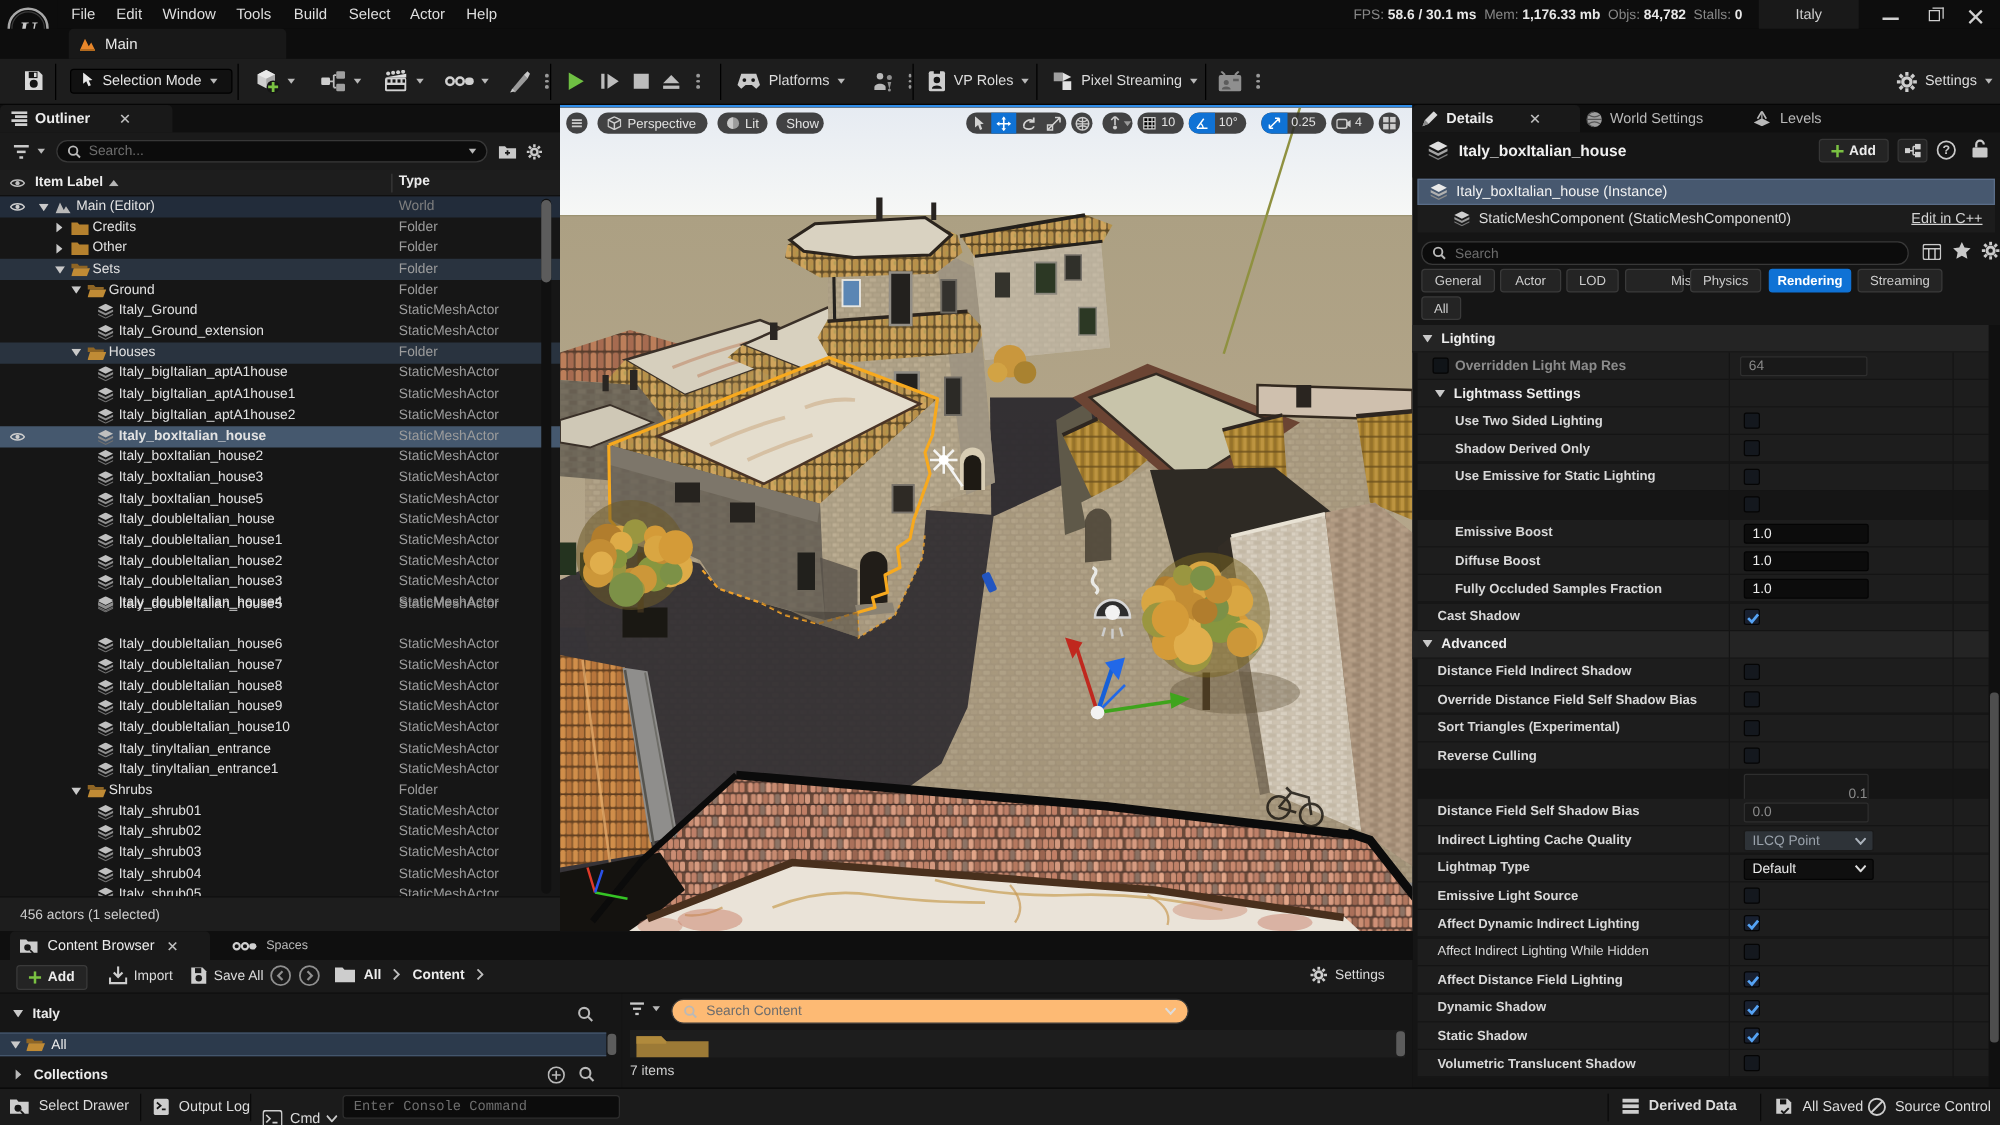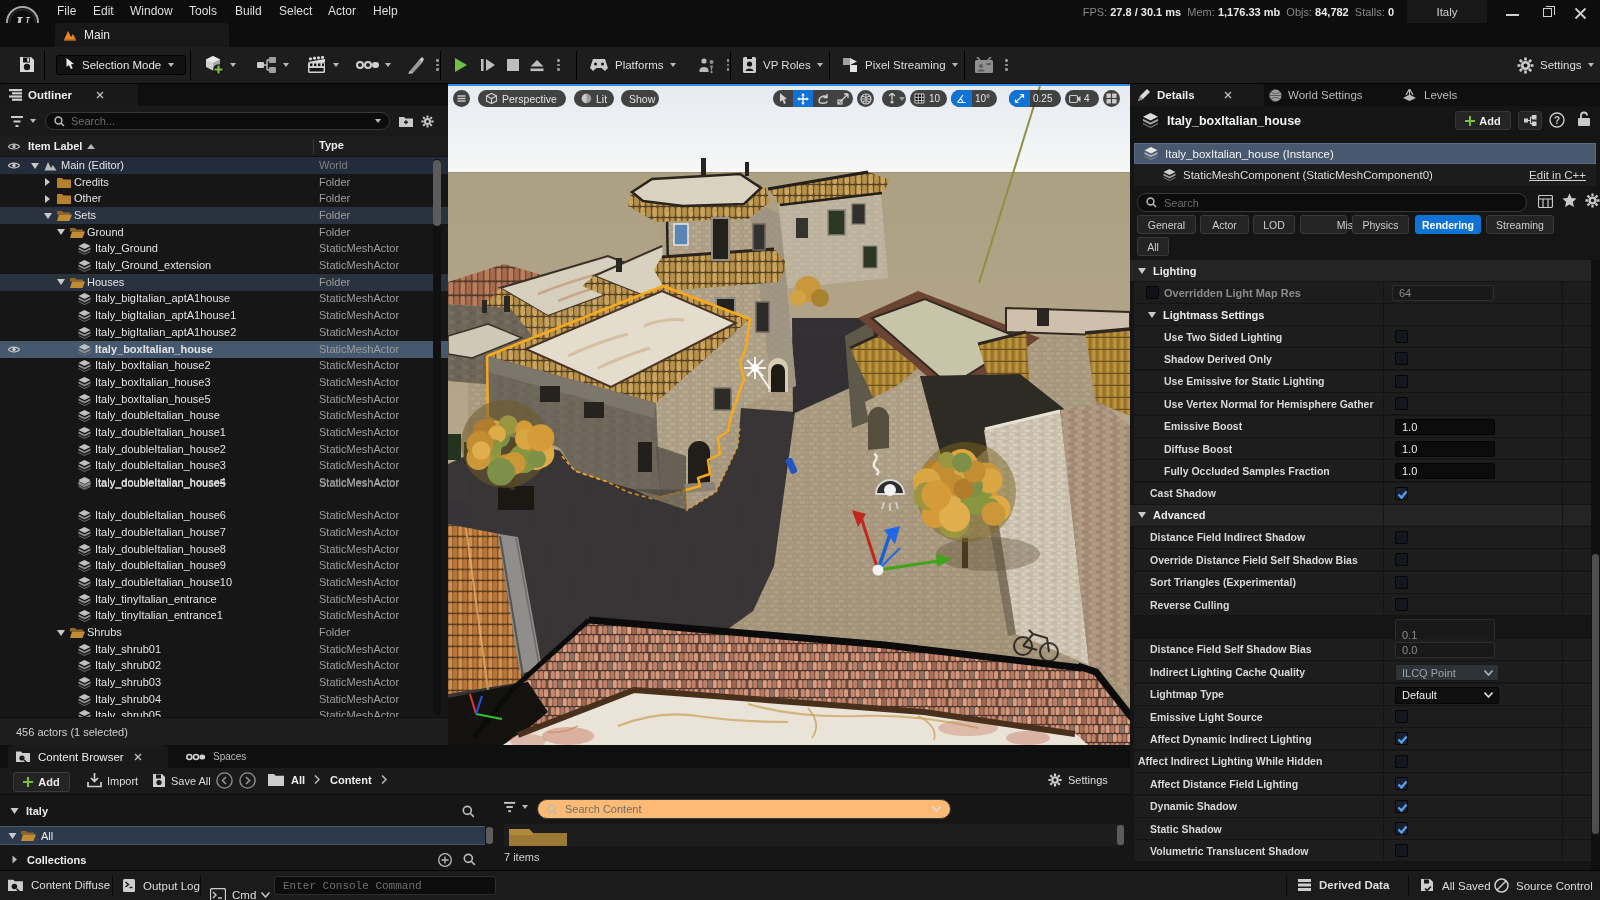--- a/index.html
+++ b/index.html
@@ -31,21 +31,21 @@
       <span class="abs" style="left:93px;top:4px;">Edit</span>
       <span class="abs" style="left:130px;top:4px;">Window</span>
       <span class="abs" style="left:189px;top:4px;">Tools</span>
       <span class="abs" style="left:235px;top:4px;">Build</span>
       <span class="abs" style="left:279px;top:4px;">Select</span>
       <span class="abs" style="left:328px;top:4px;">Actor</span>
       <span class="abs" style="left:373px;top:4px;">Help</span>
 </div>
 <div class="abs row" style="left:1094px;top:0;width:300px;height:23px;font-size:11px;color:#878787;gap:0;justify-content:flex-end;">
   <span>FPS:&nbsp;</span>
-      <b style="color:#e8e8e8;">27.8</b>
+      <b style="color:#e8e8e8;">58.6</b>
       <span style="color:#e8e8e8;">&nbsp;</span>
       <b style="color:#e8e8e8;">/ 30.1 ms</b>
   <span>&nbsp;&nbsp;Mem:&nbsp;</span>
       <b style="color:#e8e8e8;">1,176.33 mb</b>
   <span>&nbsp;&nbsp;Objs:&nbsp;</span>
       <b style="color:#e8e8e8;">84,782</b>
   <span>&nbsp;&nbsp;Stalls:&nbsp;</span>
       <b style="color:#e8e8e8;">0</b>
 </div>
 <div class="abs" style="left:1407px;top:0;width:80px;height:25px;background:#191919;border-radius:0 0 3px 3px;text-align:center;line-height:24px;color:#cfcfcf;font-size:11.5px;">Italy</div>
@@ -1189,23 +1189,20 @@
       </div>
       <div class="abs" style="left:265px;top:246px;width:13px;height:13px;background:#14181e;border:1px solid #050505;border-radius:2px;"></div>
       <div class="abs row" style="left:4px;top:264.4px;width:457px;height:22px;background:#1d1d1d;border-bottom:1px solid #141414;">
         <span style="margin-left:30px;color:#d8d8d8;font-weight:bold;font-size:10.5px;">Shadow Derived Only</span>
       </div>
       <div class="abs" style="left:265px;top:268.4px;width:13px;height:13px;background:#14181e;border:1px solid #050505;border-radius:2px;"></div>
       <div class="abs row" style="left:4px;top:286.8px;width:457px;height:22px;background:#1d1d1d;border-bottom:1px solid #141414;">
         <span style="margin-left:30px;color:#d8d8d8;font-weight:bold;font-size:10.5px;">Use Emissive for Static Lighting</span>
       </div>
       <div class="abs" style="left:265px;top:290.8px;width:13px;height:13px;background:#14181e;border:1px solid #050505;border-radius:2px;"></div>
-      <div class="abs row" style="left:4px;top:309.2px;width:457px;height:22px;background:#1d1d1d;border-bottom:1px solid #141414;">
-        <span style="margin-left:30px;color:#d8d8d8;font-weight:bold;font-size:10.5px;">Use Vertex Normal for Hemisphere Gather</span>
-      </div>
       <div class="abs" style="left:265px;top:313.2px;width:13px;height:13px;background:#14181e;border:1px solid #050505;border-radius:2px;"></div>
       <div class="abs row" style="left:4px;top:331.6px;width:457px;height:22px;background:#1d1d1d;border-bottom:1px solid #141414;">
         <span style="margin-left:30px;color:#d8d8d8;font-weight:bold;font-size:10.5px;">Emissive Boost</span>
       </div>
       <div class="abs row" style="left:265px;top:334.6px;width:100px;height:16px;background:#0c0c0c;border:1px solid #040404;border-radius:2px;">
         <span style="margin-left:6px;color:#ececec;">1.0</span>
       </div>
       <div class="abs row" style="left:4px;top:354px;width:457px;height:22px;background:#1d1d1d;border-bottom:1px solid #141414;">
         <span style="margin-left:30px;color:#d8d8d8;font-weight:bold;font-size:10.5px;">Diffuse Boost</span>
       </div>
@@ -1241,21 +1238,21 @@
       </div>
       <div class="abs" style="left:265px;top:469.19999999999993px;width:13px;height:13px;background:#14181e;border:1px solid #050505;border-radius:2px;"></div>
       <div class="abs row" style="left:4px;top:487.59999999999997px;width:457px;height:22px;background:#1d1d1d;border-bottom:1px solid #141414;">
         <span style="margin-left:16px;color:#d8d8d8;font-weight:bold;font-size:10.5px;">Sort Triangles (Experimental)</span>
       </div>
       <div class="abs" style="left:265px;top:491.59999999999997px;width:13px;height:13px;background:#14181e;border:1px solid #050505;border-radius:2px;"></div>
       <div class="abs row" style="left:4px;top:509.99999999999994px;width:457px;height:22px;background:#1d1d1d;border-bottom:1px solid #141414;">
         <span style="margin-left:16px;color:#d8d8d8;font-weight:bold;font-size:10.5px;">Reverse Culling</span>
       </div>
       <div class="abs" style="left:265px;top:514px;width:13px;height:13px;background:#14181e;border:1px solid #050505;border-radius:2px;"></div>
-      <div class="abs row" style="left:265px;top:535.4px;width:100px;height:32px;background:#191919;border:1px solid #2e2e2e;border-radius:2px;">
+      <div class="abs row" style="left:265px;top:535.4px;width:100px;height:32px;background:#191919;border:1px solid #2e2e2e;border-radius:2px;justify-content:flex-end;">
         <span style="margin-left:6px;color:#8b8b8b;">0.1</span>
       </div>
       <div class="abs row" style="left:4px;top:554.8px;width:457px;height:22px;background:#1d1d1d;border-bottom:1px solid #141414;">
         <span style="margin-left:16px;color:#d8d8d8;font-weight:bold;font-size:10.5px;">Distance Field Self Shadow Bias</span>
       </div>
       <div class="abs row" style="left:265px;top:557.8px;width:100px;height:16px;background:#191919;border:1px solid #2e2e2e;border-radius:2px;">
         <span style="margin-left:6px;color:#8b8b8b;">0.0</span>
       </div>
       <div class="abs row" style="left:4px;top:577.1999999999999px;width:457px;height:22px;background:#1d1d1d;border-bottom:1px solid #141414;">
         <span style="margin-left:16px;color:#d8d8d8;font-weight:bold;font-size:10.5px;">Indirect Lighting Cache Quality</span>
@@ -1281,21 +1278,21 @@
       <div class="abs" style="left:265px;top:626px;width:13px;height:13px;background:#14181e;border:1px solid #050505;border-radius:2px;"></div>
       <div class="abs row" style="left:4px;top:644.4px;width:457px;height:22px;background:#1d1d1d;border-bottom:1px solid #141414;">
         <span style="margin-left:16px;color:#d8d8d8;font-weight:bold;font-size:10.5px;">Affect Dynamic Indirect Lighting</span>
       </div>
       <div class="abs" style="left:265px;top:648.4px;width:13px;height:13px;background:#182030;border:1px solid #050505;border-radius:2px;">
         <svg width="13" height="13" viewBox="0 0 13 13">
           <path d="M2.5 6.5 L5.5 9.5 L10.5 3.5" fill="none" stroke="#55a3f5" stroke-width="2.2"></path>
         </svg>
       </div>
       <div class="abs row" style="left:4px;top:666.8px;width:457px;height:22px;background:#1d1d1d;border-bottom:1px solid #141414;">
-        <span style="margin-left:4px;color:#d8d8d8;font-weight:bold;font-size:10.5px;">Affect Indirect Lighting While Hidden</span>
+        <span style="margin-left:16px;color:#d8d8d8;font-weight:normal;font-size:10.5px;">Affect Indirect Lighting While Hidden</span>
       </div>
       <div class="abs" style="left:265px;top:670.8px;width:13px;height:13px;background:#14181e;border:1px solid #050505;border-radius:2px;"></div>
       <div class="abs row" style="left:4px;top:689.1999999999999px;width:457px;height:22px;background:#1d1d1d;border-bottom:1px solid #141414;">
         <span style="margin-left:16px;color:#d8d8d8;font-weight:bold;font-size:10.5px;">Affect Distance Field Lighting</span>
       </div>
       <div class="abs" style="left:265px;top:693.1999999999999px;width:13px;height:13px;background:#182030;border:1px solid #050505;border-radius:2px;">
         <svg width="13" height="13" viewBox="0 0 13 13">
           <path d="M2.5 6.5 L5.5 9.5 L10.5 3.5" fill="none" stroke="#55a3f5" stroke-width="2.2"></path>
         </svg>
       </div>
@@ -1469,21 +1466,21 @@
       <div class="abs" style="left:504px;top:106px;"><span style="color:#cfcfcf;">7 items</span></div>
     </div>
 
 <div id="statusbar" class="abs" style="left:0;top:870px;width:1600px;height:30px;background:#1b1b1b;border-top:1px solid #060606;">
       <div class="abs row" style="left:8px;top:7px;">
         <svg width="16" height="14" viewBox="0 0 15 13">
           <path d="M0 1.5 h5 l1.4 1.6 H14 v9 H0 z" fill="#cdcdcd"></path>
           <circle cx="6" cy="8" r="2.6" fill="#161616"></circle>
           <path d="M8 10 l2.5 2.5" stroke="#161616" stroke-width="1.4"></path>
         </svg>
-        <span style="margin-left:7px;color:#dcdcdc;font-size:11.5px;">Content Diffuse</span>
+        <span style="margin-left:7px;color:#dcdcdc;font-size:11.5px;">Select Drawer</span>
       </div>
       <div class="abs sep" style="left:112px;top:4px;height:22px;background:#0a0a0a;"></div>
       <div class="abs row" style="left:122px;top:7px;">
         <svg width="14" height="15" viewBox="0 0 14 15">
           <rect x="1" y="1" width="12" height="13" rx="1.5" fill="#cdcdcd"></rect>
           <path d="M3.5 4 l3 2.5 -3 2.5" fill="none" stroke="#161616" stroke-width="1.4"></path>
           <path d="M7.5 9.5 h3" stroke="#161616" stroke-width="1.4"></path>
         </svg>
         <span style="margin-left:7px;color:#dcdcdc;font-size:11.5px;">Output Log</span>
       </div>

